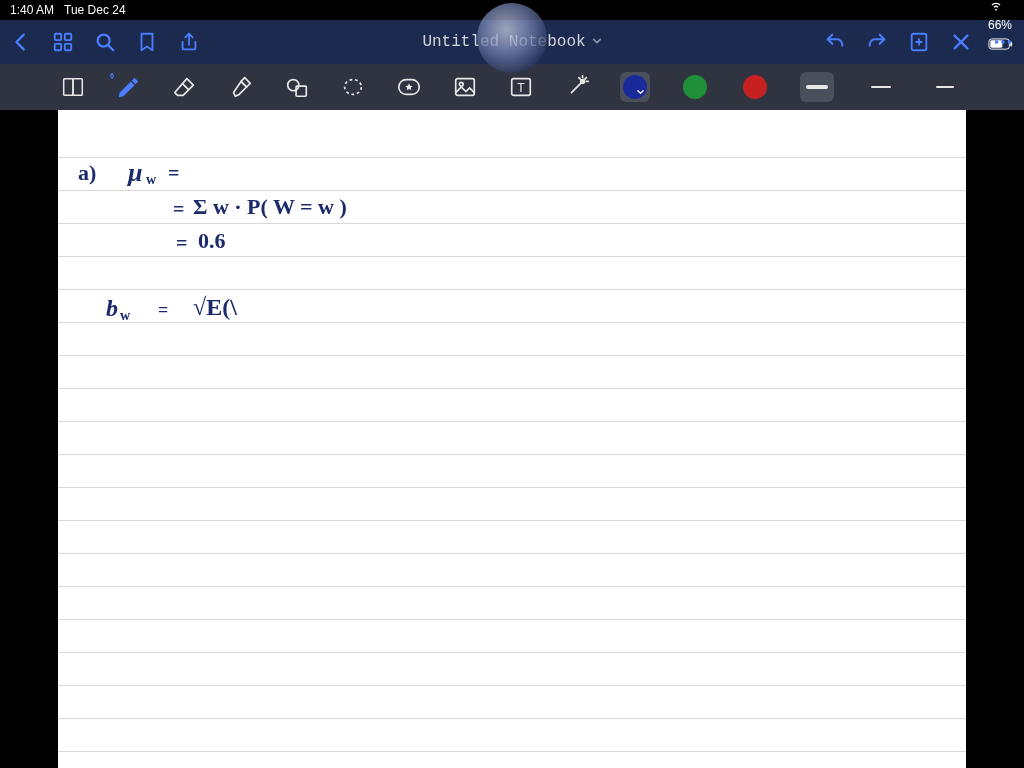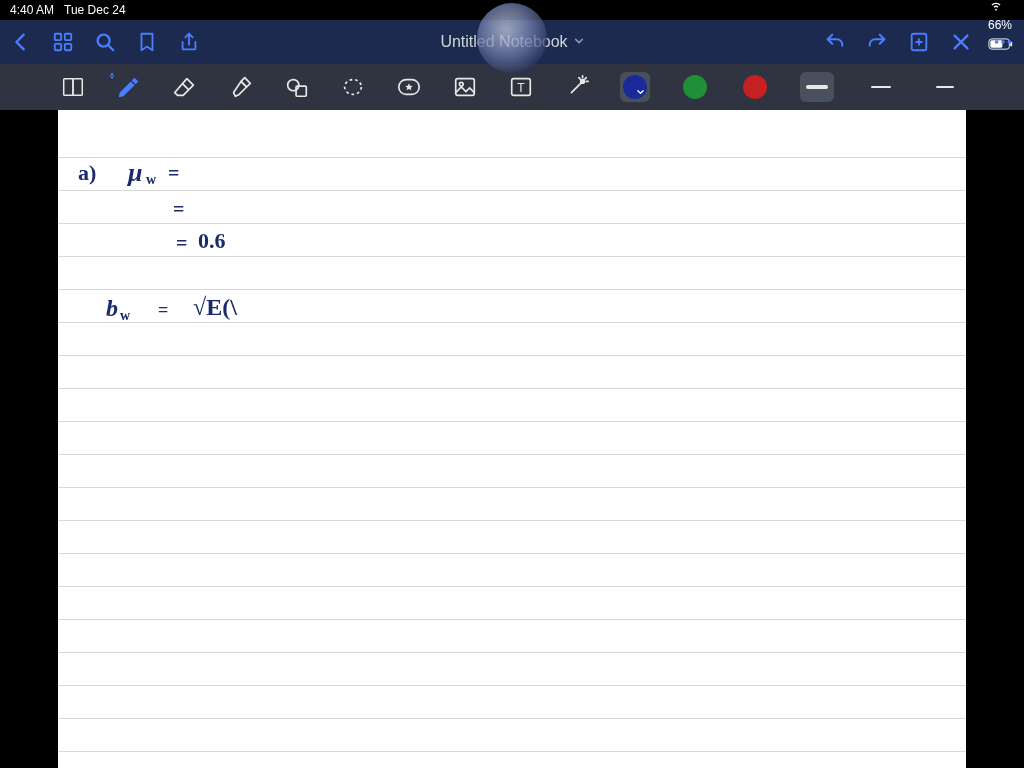--- a/index.html
+++ b/index.html
@@ -37,21 +37,21 @@
   .wifi-icon, .battery-icon { display:inline-flex; }
   .nav-bar {
     height: 44px;
     background: #1b2a4e;
     display: flex;
     align-items: center;
     padding: 0 10px;
     gap: 18px;
   }
   .nav-left { display:flex; align-items:center; gap: 20px; }
-  .nav-center { flex:1; display:flex; justify-content:center; align-items:flex-start; position:relative;}
+  .nav-center { flex:1; display:flex; justify-content:center; align-items:flex-start; position:relative;font-family:Liberation Mono, monospace;}
   .nav-right { display:flex; align-items:center; gap: 20px; }
   .nav-icon { color:#4a7dff; display:flex; align-items:center; justify-content:center; cursor:pointer; }
   .nav-icon svg { width:22px; height:22px; }
   .title-wrap { display:flex; align-items:center; gap:6px; color:#d0d4db; font-size:16px; font-weight:500;}
   .title-caret { color:#8a92a6; font-size:10px;}
   .glow-circle {
     position:absolute;
     top: -30px;
     left: 50%;
     transform: translateX(-50%);
@@ -105,21 +105,21 @@
     font-weight:600;
     white-space:nowrap;
   }
   .chevron-small { position:absolute; bottom:3px; right:3px; }
 </style>
 </head>
 <body>
 
 <div class="status-bar">
   <div class="status-left">
-    <span>4:40 AM</span>
+    <span>1:40 AM</span>
     <span>Tue Dec 24</span>
   </div>
   <div class="status-right">
     <span class="rec-pill">
       <span class="rec-dot"></span>
     </span>
     <span class="dot-orange"></span>
     <span class="wifi-icon">
       <svg viewBox="0 0 24 24" width="16" height="14" fill="#fff">
           <path d="M12 18.5a1.5 1.5 0 100 3 1.5 1.5 0 000-3zm-4.2-3.6a6 6 0 018.4 0l-1.7 1.7a3.6 3.6 0 00-5 0zM4.2 11.3a11 11 0 0115.6 0l-1.7 1.7a8.6 8.6 0 00-12.2 0z"></path>
@@ -328,20 +328,21 @@
     <div class="ruled-line" style="top:575px"></div>
     <div class="ruled-line" style="top:608px"></div>
     <div class="ruled-line" style="top:641px"></div>
 
     <span class="handwriting" style="left:20px; top:50px; font-size:22px;">a)</span>
     <span class="handwriting" style="left:70px; top:48px; font-size:26px; font-style:italic;">μ</span>
     <span class="handwriting" style="left:88px; top:62px; font-size:14px;">w</span>
     <span class="handwriting" style="left:110px; top:52px; font-size:20px;">=</span>
 
     <span class="handwriting" style="left:115px; top:88px; font-size:20px;">=</span>
+    <span class="handwriting" style="left:135px; top:84px; font-size:22px;">Σ w · P( W = w )</span>
 
     <span class="handwriting" style="left:118px; top:122px; font-size:20px;">=</span>
     <span class="handwriting" style="left:140px; top:118px; font-size:22px;">0.6</span>
 
     <span class="handwriting" style="left:48px; top:185px; font-size:24px; font-style:italic;">b</span>
     <span class="handwriting" style="left:62px; top:198px; font-size:14px;">w</span>
     <span class="handwriting" style="left:100px; top:190px; font-size:18px;">=</span>
     <span class="handwriting" style="left:135px; top:184px; font-size:24px;">√E(\</span>
   </div>
 </div>

